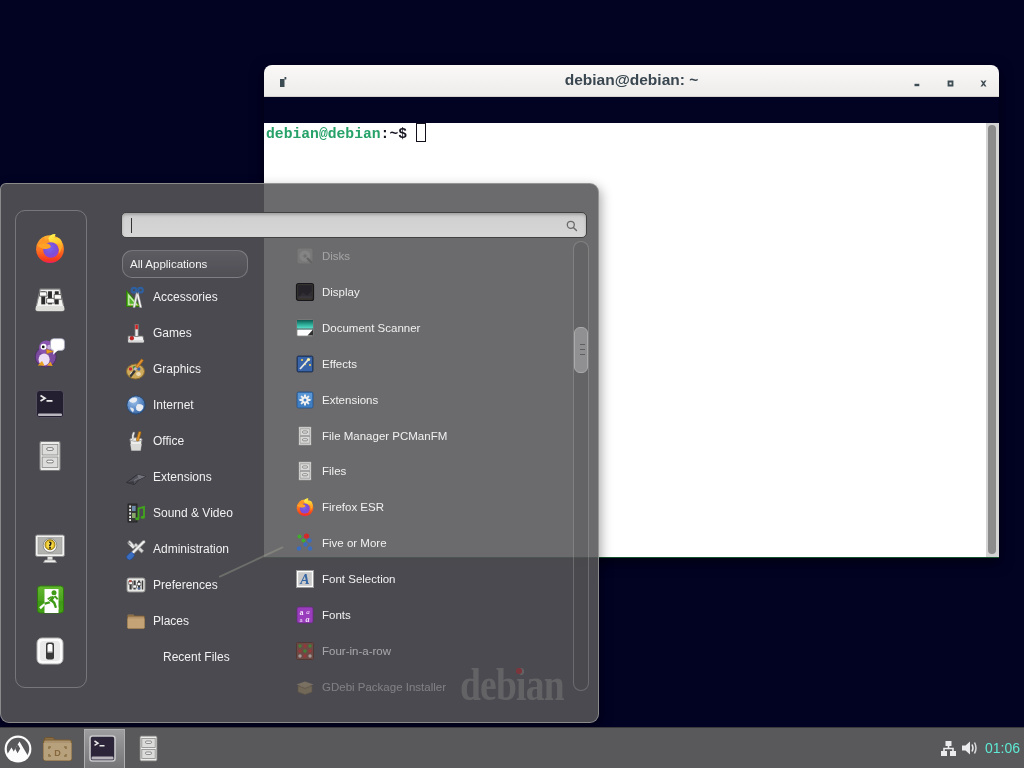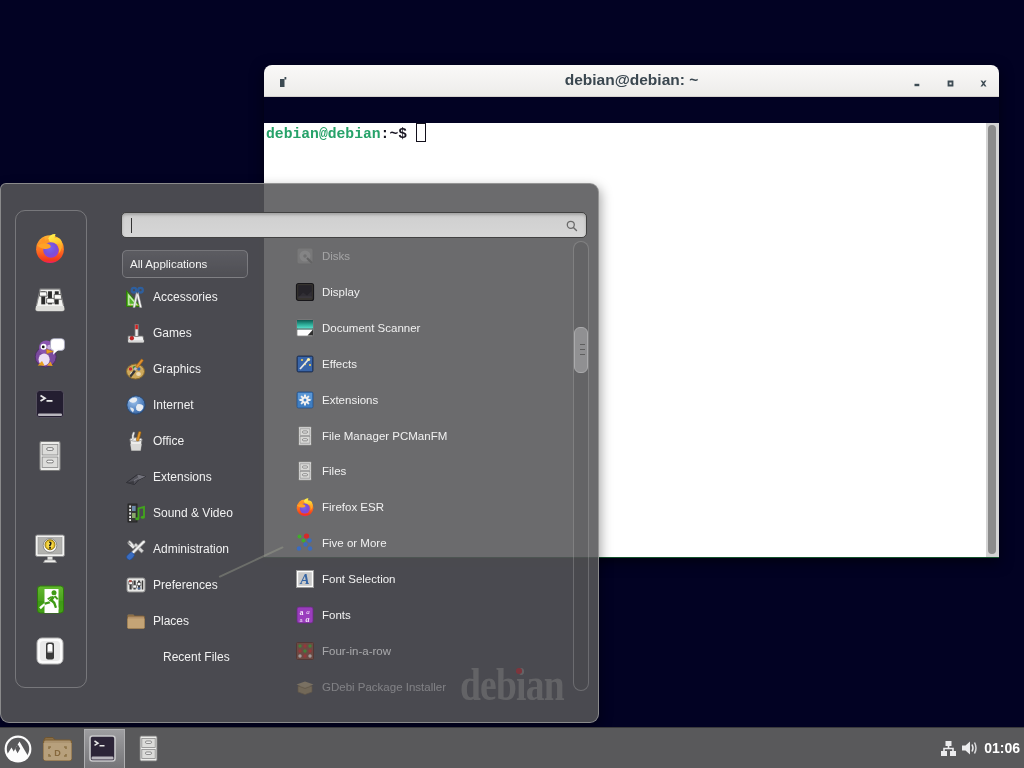--- a/index.html
+++ b/index.html
@@ -34,42 +34,42 @@
     box-shadow:inset 0 2px 3px rgba(0,0,0,0.22);}
   #scursor{position:absolute;left:9px;top:5px;width:1px;height:15px;background:#333;}
   #sideframe{position:absolute;left:14px;top:26px;width:70px;height:476px;
     border:1px solid rgba(175,175,175,0.45);border-radius:10px;}
   .sico{position:absolute;left:33px;width:32px;height:32px;}
   .cat{position:absolute;left:124px;height:22px;line-height:22px;font-size:12px;color:#f1f1f1;white-space:nowrap;}
   .cat svg, .cat .cspace{vertical-align:top;display:inline-block;}
   .cat span{margin-left:6px;}
   #allapps{position:absolute;left:121px;top:66px;width:126px;height:28px;box-sizing:border-box;
     background:linear-gradient(rgba(255,255,255,0.10),rgba(255,255,255,0.03));
-    border:1px solid rgba(255,255,255,0.22);border-radius:5px;
+    border:1px solid rgba(255,255,255,0.22);border-radius:10px;
     font-size:11.5px;color:#f4f4f4;line-height:26px;}
   #allapps span{margin-left:7px;}
   .app{position:absolute;left:294px;height:20px;line-height:20px;font-size:11.5px;color:#f1f1f1;white-space:nowrap;}
   .app svg{vertical-align:top;}
   .app span{margin-left:7px;}
   #mscroll{position:absolute;left:572px;top:57px;width:16px;height:450px;box-sizing:border-box;
     border:1px solid rgba(200,200,200,0.28);border-radius:8px;background:rgba(70,70,70,0.18);}
   #mthumb{position:absolute;left:573px;top:143px;width:14px;height:46px;box-sizing:border-box;
     background:#909092;border:1px solid #aaaaac;border-radius:6px;}
   .grip{position:absolute;left:4.5px;width:5px;height:1.2px;background:#5f5f5f;}
   #wmark{position:absolute;left:459px;top:473px;font-family:"Liberation Serif",serif;
     font-weight:bold;font-size:47px;color:rgba(120,120,120,0.55);letter-spacing:-1px;
     transform:scaleX(0.8);transform-origin:left;}
   #trail{position:absolute;left:218px;top:392px;width:71px;height:2px;
     background:rgba(165,170,150,0.38);transform:rotate(-25deg);transform-origin:left center;border-radius:1px;}
   
   #taskbar{position:absolute;left:0;top:727px;width:1024px;height:41px;
     background:#59595b;border-top:1px solid #3a3a3c;box-sizing:border-box;}
   #termbtn{position:absolute;left:84px;top:1px;width:41px;height:40px;
     background:linear-gradient(#9d9da0,#757578);border:1px solid #aeaeb0;box-sizing:border-box;}
-  #clock{position:absolute;right:4px;top:12px;font-size:14px;font-weight:bold;color:#ffffff;}
+  #clock{position:absolute;right:4px;top:12px;font-size:14px;font-weight:normal;color:#5eead4;}
   .tray{position:absolute;top:9px;}
 </style>
 </head>
 <body>
 <div id="desktop">
 
   <div id="term">
     <div id="titlebar">
       <div id="title">debian@debian: ~</div>
       <svg class="tbico" style="left:15px;top:12px" width="10" height="10" viewBox="0 0 10 10">

